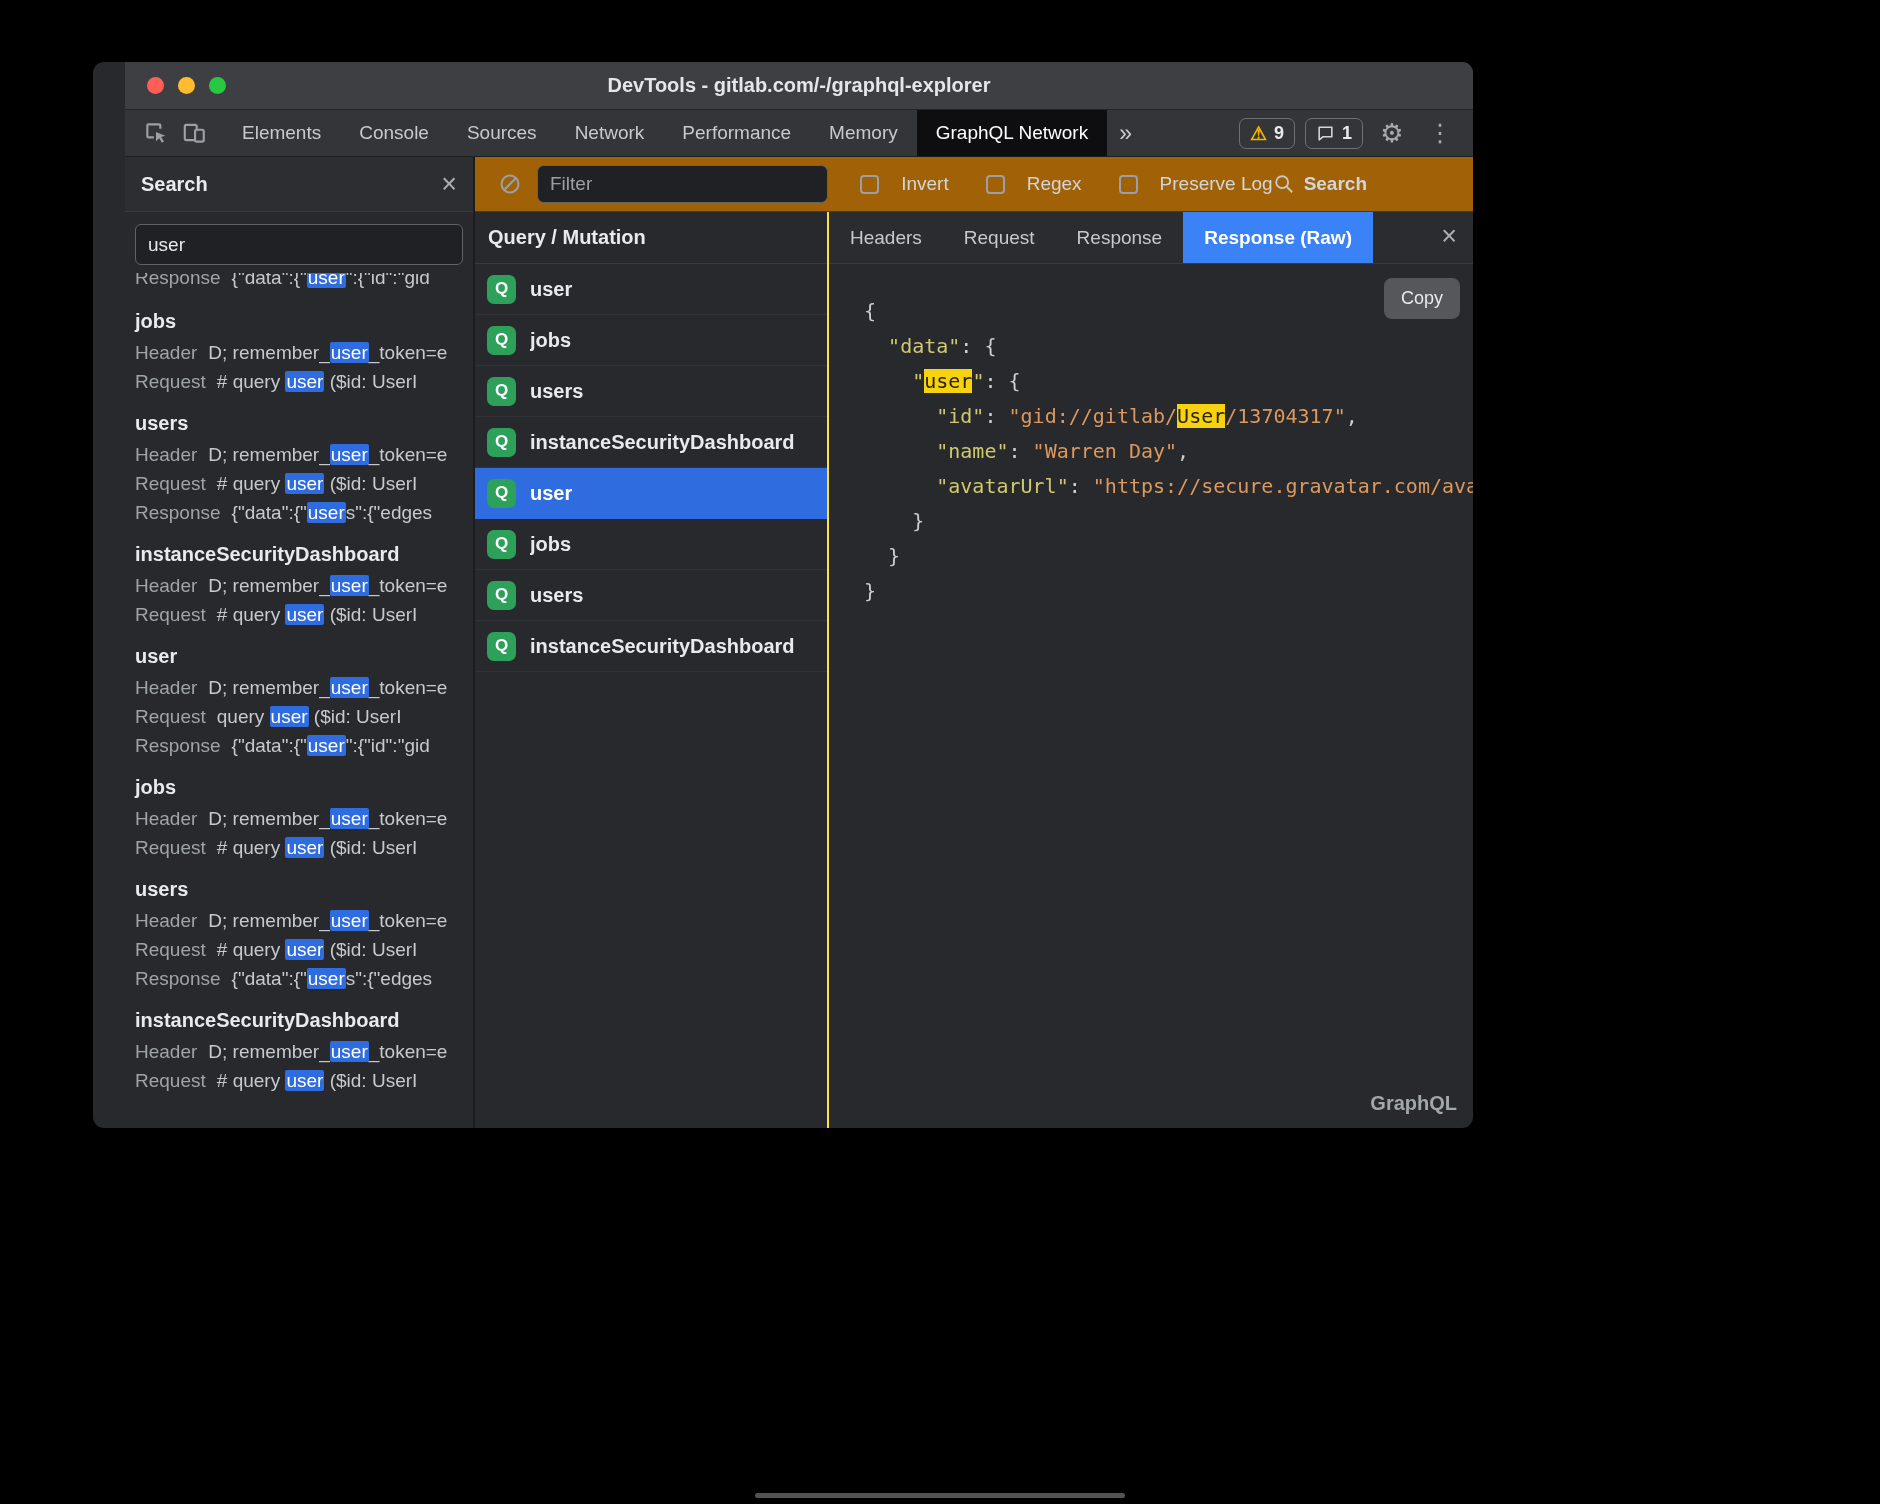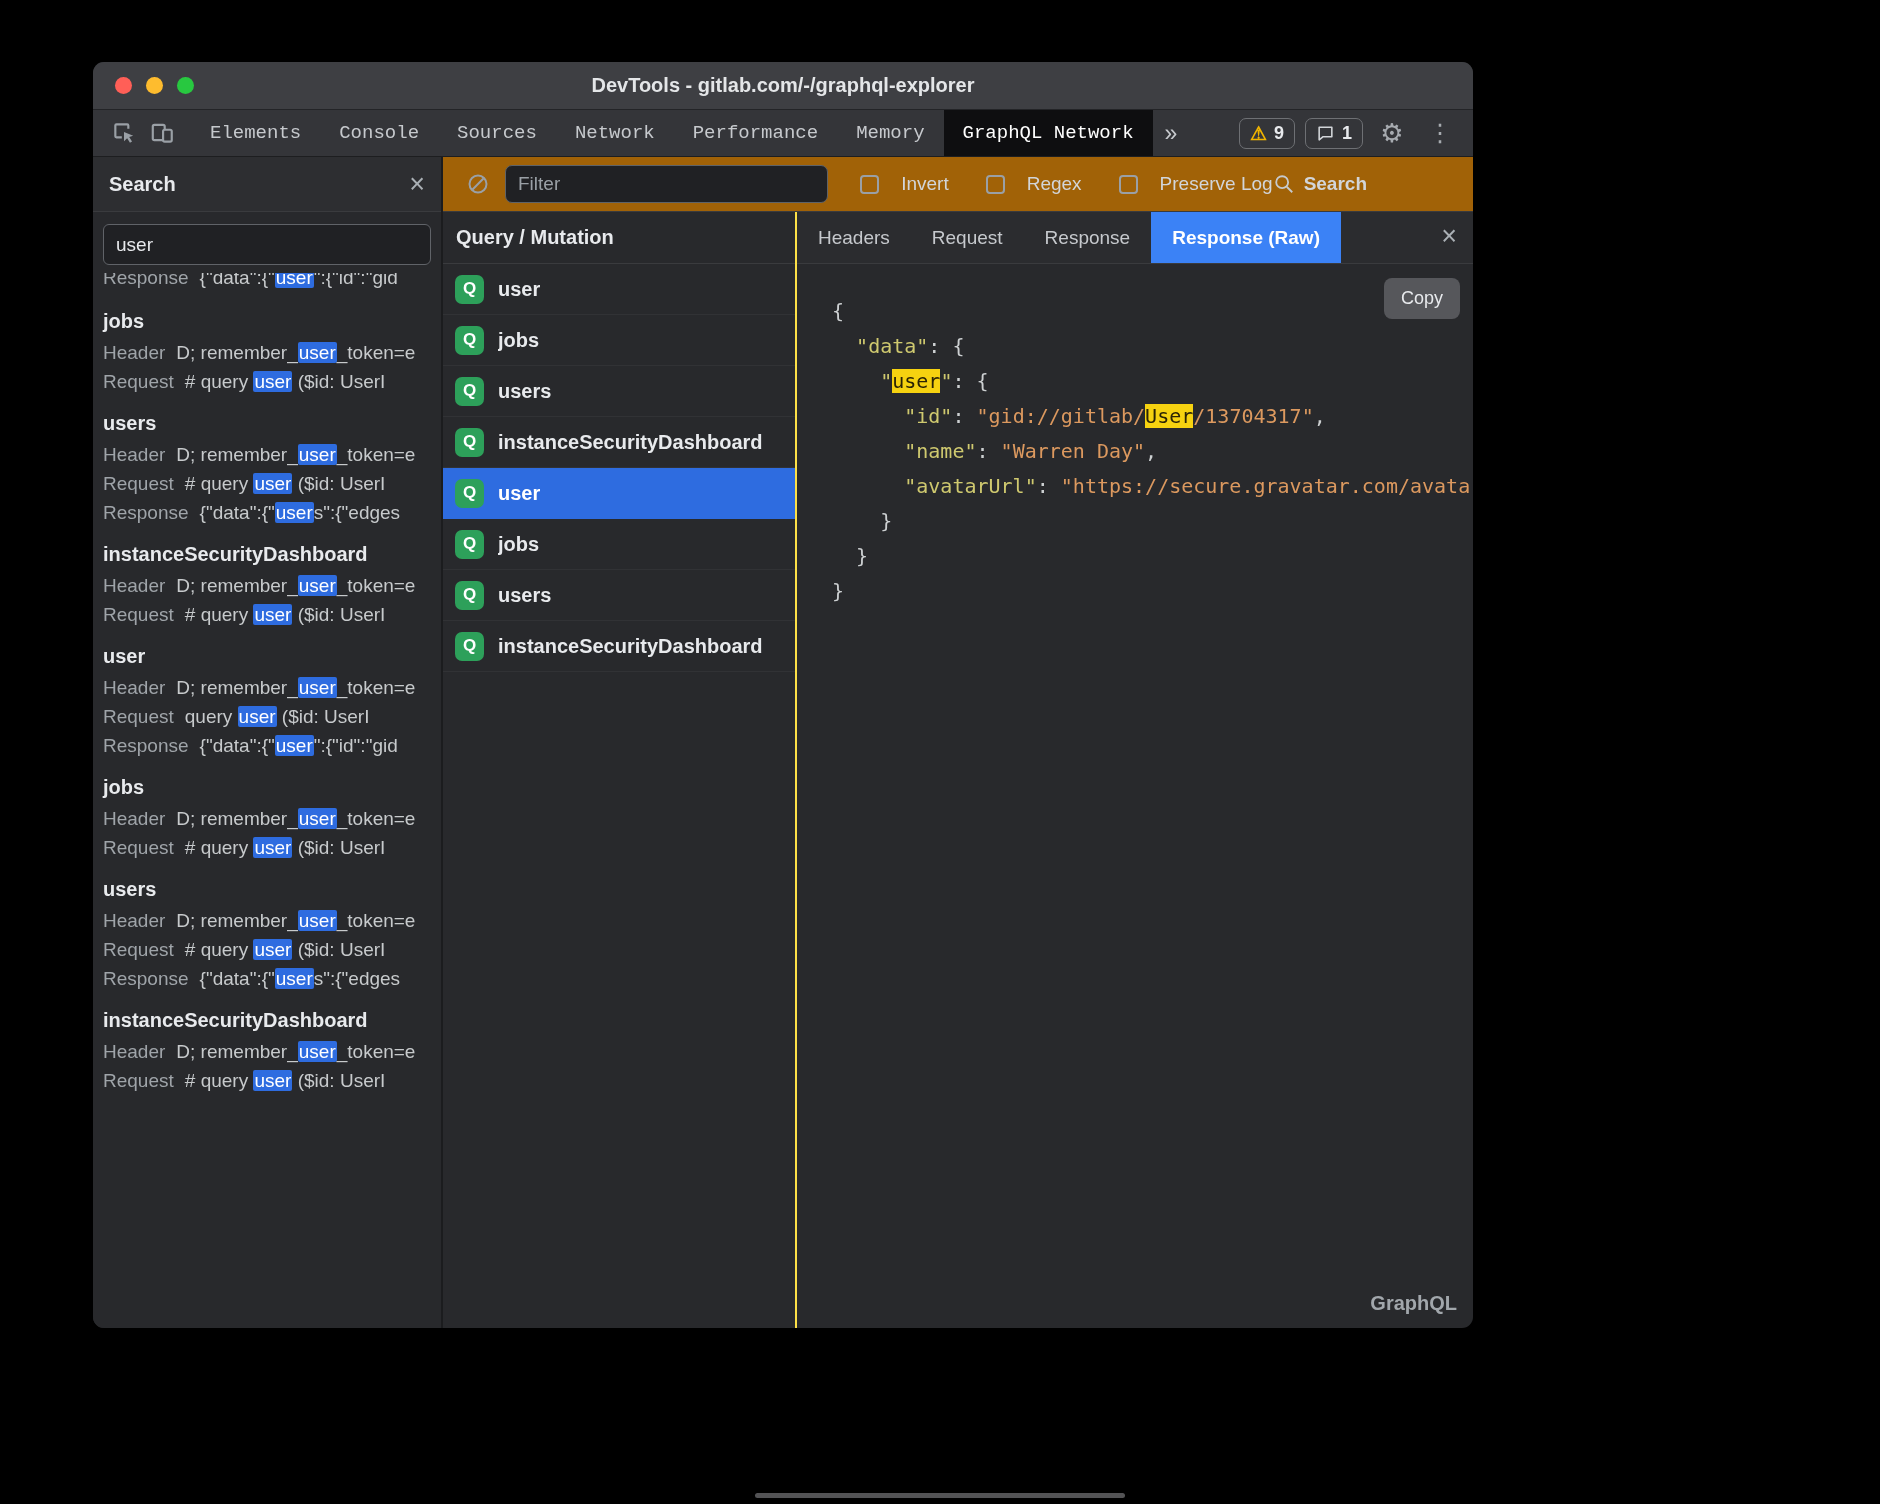--- a/index.html
+++ b/index.html
@@ -1,37 +1,37 @@
 <!DOCTYPE html>
 <html><head>
 <meta charset="utf-8">
 <style>
   * { margin:0; padding:0; box-sizing:border-box; }
   html,body { width:1880px; height:1504px; background:#000; overflow:hidden;
               font-family:"Liberation Sans", sans-serif; }
   .stage { position:relative; width:1880px; height:1504px; background:#000; }
 
-  .window { position:absolute; left:93px; top:62px; width:1380px; height:1266px;
+  .window { position:absolute; left:93px; top:62px; width:1380px; height:1066px;
             background:#28292c; border-radius:11px; overflow:hidden;
-            box-shadow:0 24px 70px rgba(0,0,0,.65); }
+            box-shadow:0 24px 70px rgba(0,0,0,.65);padding-left:32px; }
 
   
   .titlebar { height:48px; background:#3e3f43; display:flex; align-items:center;
               position:relative; border-bottom:1px solid #232427; }
   .lights { display:flex; gap:14px; margin-left:22px; z-index:2; }
   .light { width:17px; height:17px; border-radius:50%; display:inline-block; }
   .light.red{background:#ff5f57}.light.yellow{background:#febc2e}.light.green{background:#28c840}
   .win-title { position:absolute; left:0; right:0; text-align:center;
                font-size:20px; font-weight:bold; color:#e4e6e8; }
 
   
   .dt-toolbar { height:47px; background:#343539; display:flex; align-items:center;
                 border-bottom:1px solid #1d1e20; padding-left:12px; }
   .icon-btn { width:38px; height:38px; display:flex; align-items:center; justify-content:center; flex:none; }
-  .dt-tabs { display:flex; height:100%; margin-left:10px;font-family:Liberation Mono, monospace; }
+  .dt-tabs { display:flex; height:100%; margin-left:10px; }
   .dt-tab { display:flex; align-items:center; padding:0 19px; font-size:19px;
             color:#c6c9cd; height:100%; white-space:nowrap; }
   .dt-tab.active { background:#0e0e10; color:#fff; }
   .chev { color:#c6c9cd; font-size:23px; padding:0 12px; }
   .toolbar-right { margin-left:auto; display:flex; align-items:center; gap:10px; padding-right:14px; }
   .badge-box { display:flex; align-items:center; gap:7px; border:1px solid #6e7074;
                border-radius:7px; padding:4px 10px; color:#e8eaed; font-size:18px; font-weight:bold; }
   .warn-glyph { color:#f1b400; font-size:19px; line-height:1; }
   .gear { color:#a7abb0; font-size:26px; line-height:1; }
   .kebab { color:#a7abb0; font-size:24px; line-height:1; }

